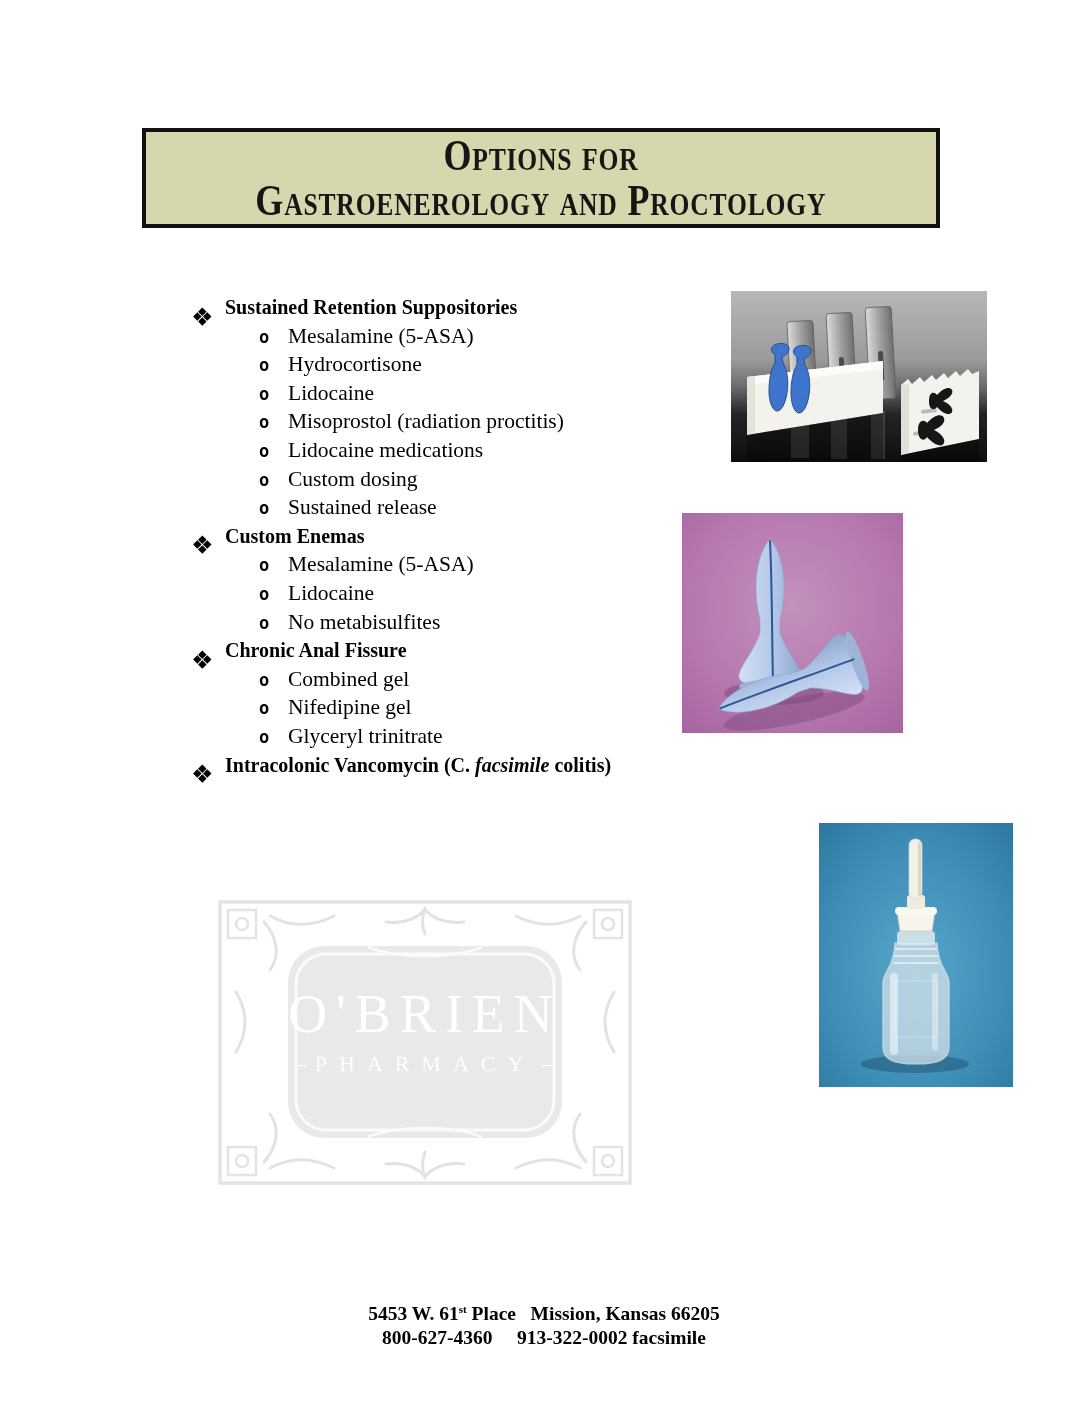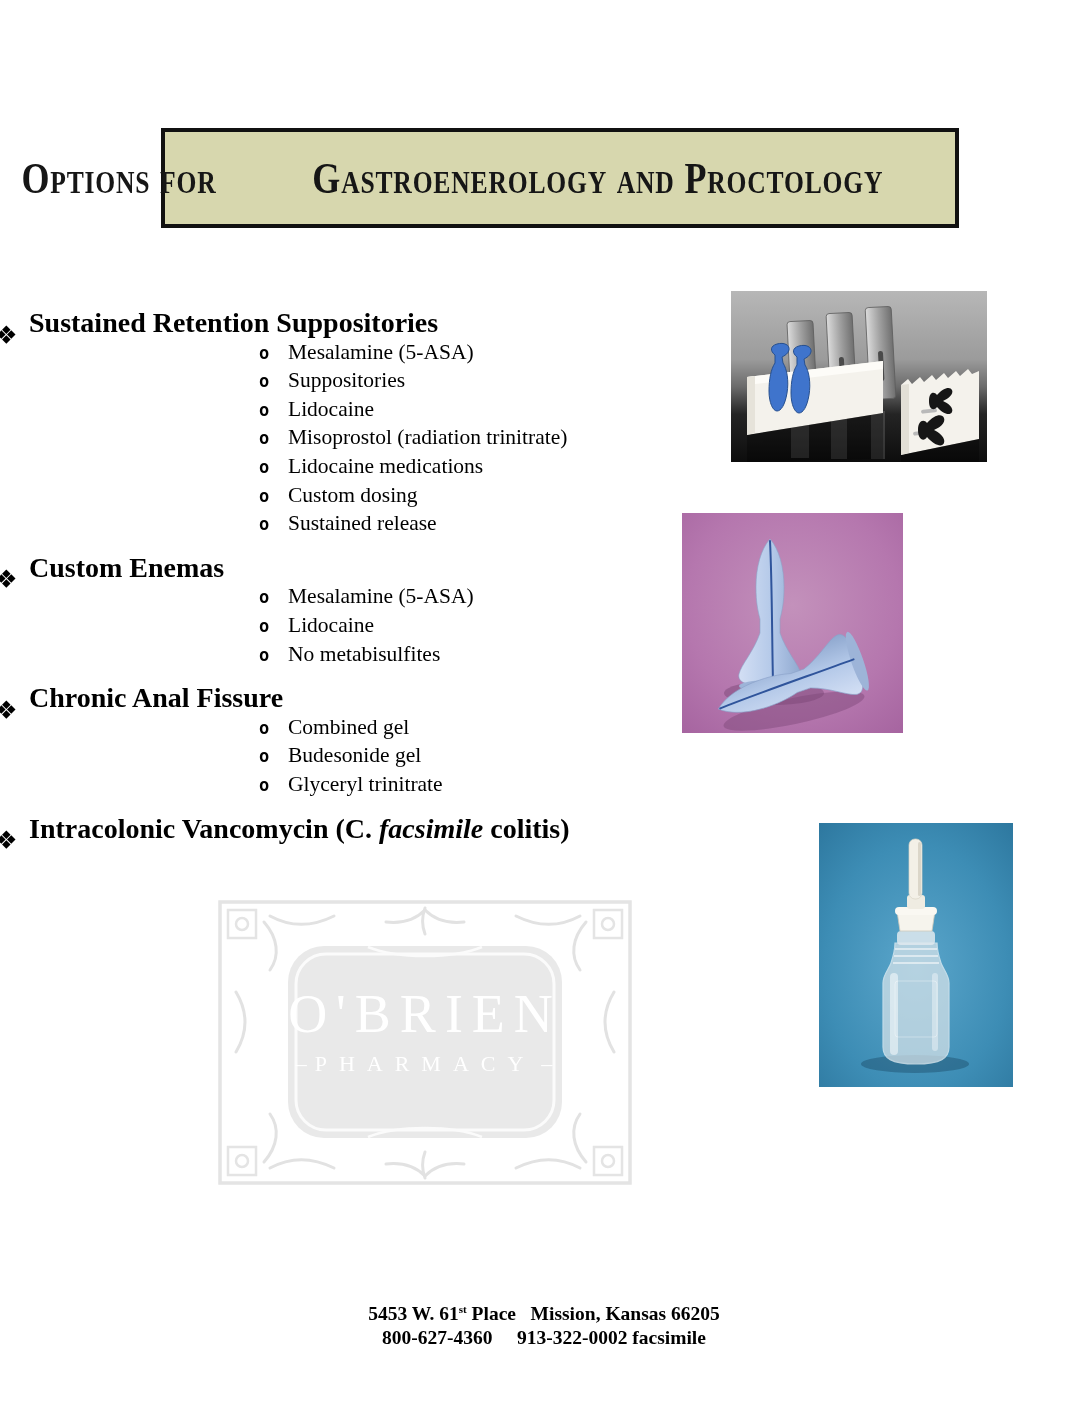--- a/index.html
+++ b/index.html
@@ -1,30 +1,30 @@
 <!DOCTYPE html>
 <html><head>
 <meta charset="utf-8">
 <style>
   html,body{margin:0;padding:0;background:#ffffff;}
   .page{position:relative;width:1088px;height:1408px;background:#ffffff;overflow:hidden;
         font-family:"Liberation Serif", serif;color:#000;}
 
   
   .banner{position:absolute;left:142px;top:128px;width:798px;height:100px;box-sizing:border-box;
-          background:#d7d7ae;border:4px solid #111;display:flex;flex-direction:row;
-          justify-content:flex-end;align-items:center;margin-left:19px;}
+          background:#d7d7ae;border:4px solid #111;display:flex;flex-direction:column;
+          justify-content:center;align-items:center;}
   .banner-line{display:inline-block;font-weight:700;font-variant:small-caps;color:#161616;
                font-size:45px;line-height:45px;white-space:nowrap;letter-spacing:1px;
                transform:scaleX(0.8);transform-origin:center;}
 
   
   .list{position:absolute;left:0;top:293px;width:760px;}
   .row{position:relative;height:28.6px;line-height:28.6px;white-space:nowrap;}
-  .row.header{font-weight:700;font-size:28px;margin-top:16px;}
+  .row.header{padding-left:196px;font-weight:700;font-size:20px;}
   .row.item{padding-left:259px;font-size:21.5px;}
   .bullet-col{display:inline-block;}
   .row.header .bullet-col{width:29px;}
   .row.item .bullet-col{width:29px;}
   .dshape{display:inline-grid;grid-template-columns:5.5px 5.5px;grid-auto-rows:5.5px;gap:1.6px;
           transform:rotate(45deg);vertical-align:-1px;}
   .dshape i{display:block;width:5.5px;height:5.5px;background:#000;}
   .obullet{font-family:"DejaVu Sans Mono", monospace;font-size:17px;font-weight:700;}
   .it{font-style:italic;}
 
@@ -64,23 +64,23 @@
 
     <div class="row header">
       <span class="bullet-col"><span class="dshape">
             <i></i>
             <i></i>
             <i></i>
             <i></i>
           </span></span><span>Sustained Retention Suppositories</span>
     </div>
     <div class="row item"><span class="bullet-col obullet">o</span><span>Mesalamine (5-ASA)</span></div>
-    <div class="row item"><span class="bullet-col obullet">o</span><span>Suppositories</span></div>
+    <div class="row item"><span class="bullet-col obullet">o</span><span>Hydrocortisone</span></div>
     <div class="row item"><span class="bullet-col obullet">o</span><span>Lidocaine</span></div>
-    <div class="row item"><span class="bullet-col obullet">o</span><span>Misoprostol (radiation trinitrate)</span></div>
+    <div class="row item"><span class="bullet-col obullet">o</span><span>Misoprostol (radiation proctitis)</span></div>
     <div class="row item"><span class="bullet-col obullet">o</span><span>Lidocaine medications</span></div>
     <div class="row item"><span class="bullet-col obullet">o</span><span>Custom dosing</span></div>
     <div class="row item"><span class="bullet-col obullet">o</span><span>Sustained release</span></div>
 
     <div class="row header">
       <span class="bullet-col"><span class="dshape">
             <i></i>
             <i></i>
             <i></i>
             <i></i>
@@ -92,21 +92,21 @@
 
     <div class="row header">
       <span class="bullet-col"><span class="dshape">
             <i></i>
             <i></i>
             <i></i>
             <i></i>
           </span></span><span>Chronic Anal Fissure</span>
     </div>
     <div class="row item"><span class="bullet-col obullet">o</span><span>Combined gel</span></div>
-    <div class="row item"><span class="bullet-col obullet">o</span><span>Budesonide gel</span></div>
+    <div class="row item"><span class="bullet-col obullet">o</span><span>Nifedipine gel</span></div>
     <div class="row item"><span class="bullet-col obullet">o</span><span>Glyceryl trinitrate</span></div>
 
     <div class="row header">
       <span class="bullet-col"><span class="dshape">
             <i></i>
             <i></i>
             <i></i>
             <i></i>
           </span></span><span><span>Intracolonic Vancomycin (C. </span><span class="it">facsimile</span><span> colitis)</span></span>
     </div>

